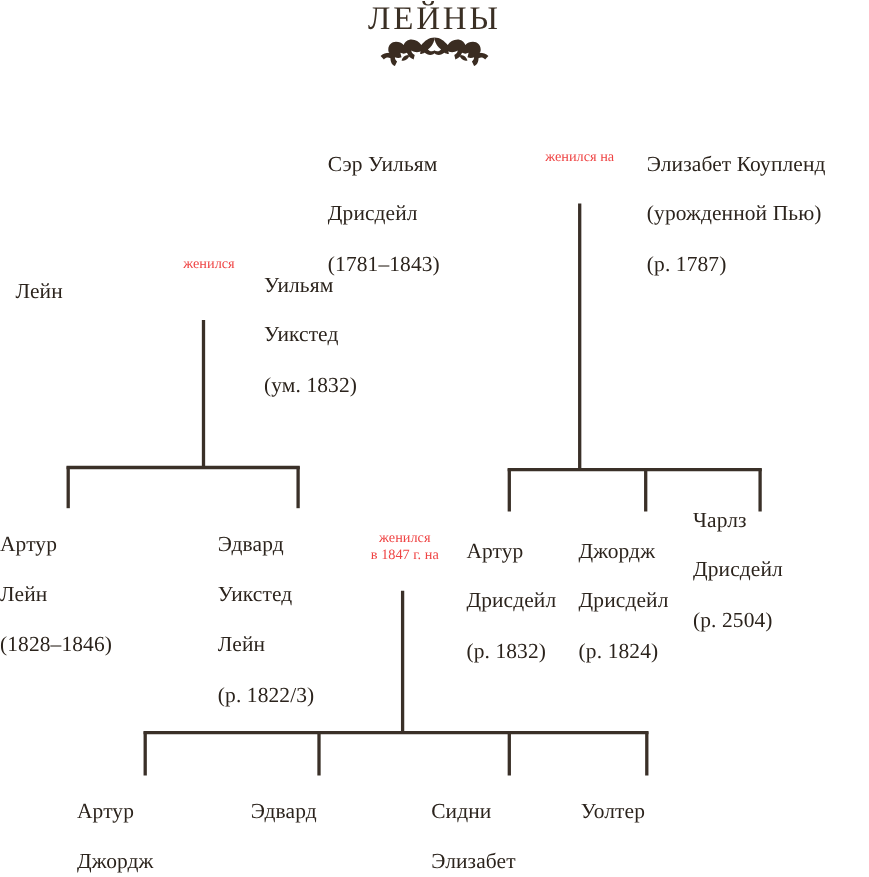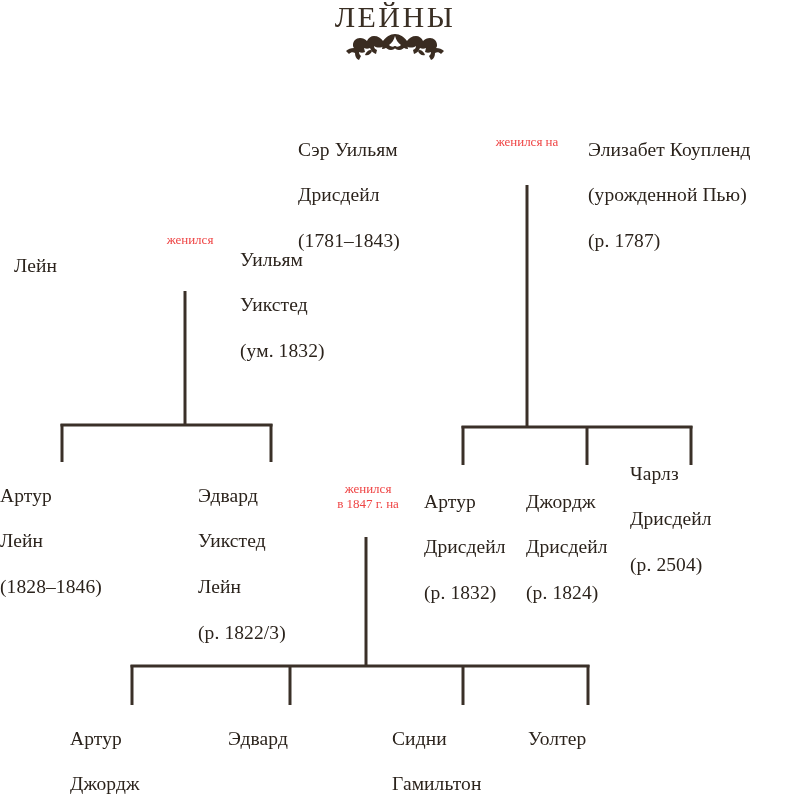--- a/index.html
+++ b/index.html
@@ -176,21 +176,21 @@
   </div>
 
   <div class="node" style="left:228px; top:705px; width:124px;">
     <span class="node-line">Эдвард</span>
     
     
   </div>
 
   <div class="node" style="left:392px; top:705px; width:142px;">
     <span class="node-line">Сидни</span>
-    <span class="node-line">Гамильтон</span>
+    <span class="node-line">Элизабет</span>
     
     
   </div>
 
   <div class="node" style="left:528px; top:705px; width:120px;">
     <span class="node-line">Уолтер</span>
     
     
   </div>
 

